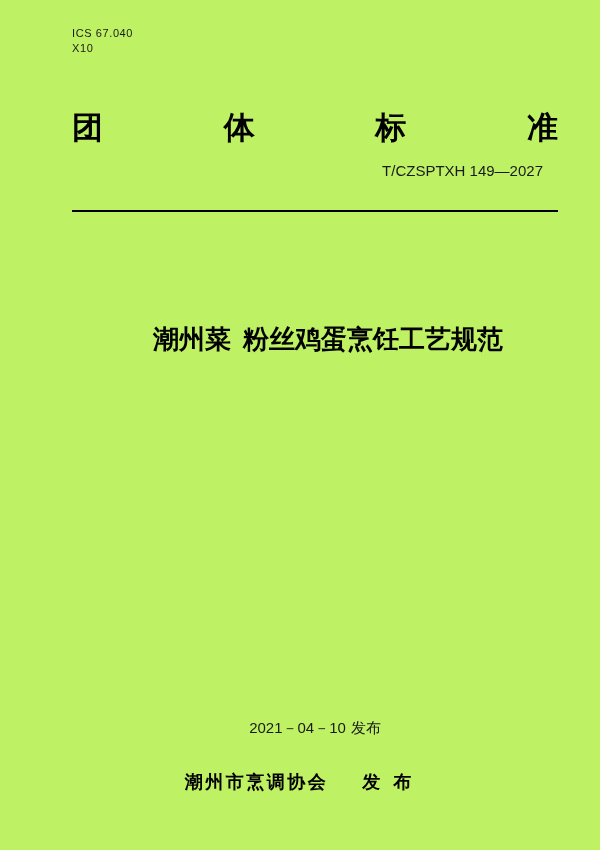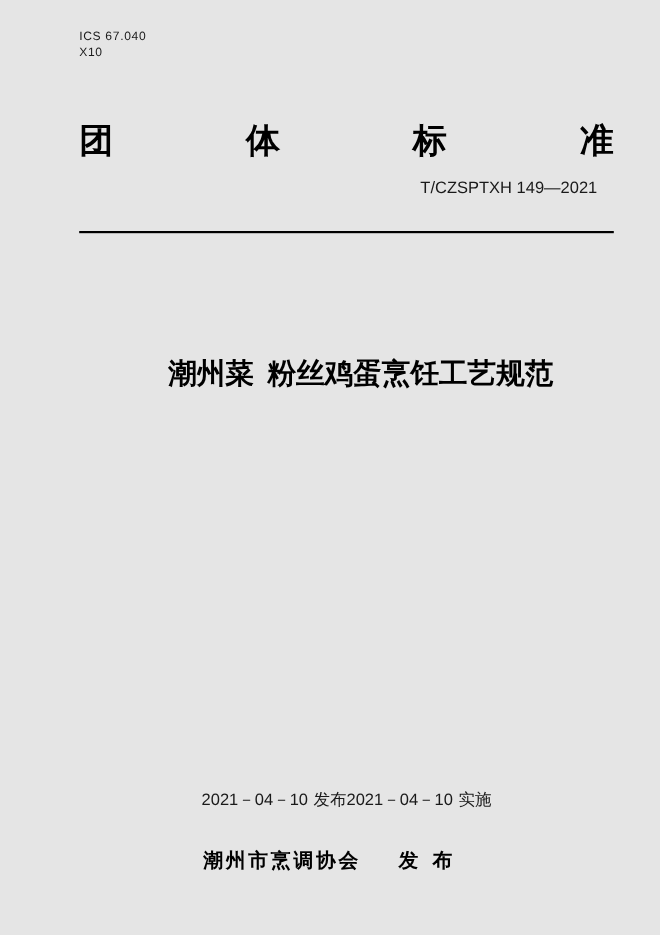--- a/index.html
+++ b/index.html
@@ -11,21 +11,21 @@
     height: 850px;
     background: #ffffff;
     position: relative;
     overflow: hidden;
     font-family: "Liberation Sans", "DejaVu Sans", sans-serif;
     color: #111111;
   }
   .page {
     position: absolute;
     inset: 0;
-    background: #e5e5e5;
+    background: #bef264;
   }
   
   .ics-block {
     position: absolute;
     left: 72px;
     top: 26px;
     font-size: 11px;
     line-height: 15px;
     letter-spacing: 0.6px;
     color: #1a1a1a;
@@ -125,32 +125,29 @@
     <div>X10</div>
   </div>
 
   <div class="masthead">
     <span>团</span>
     <span>体</span>
     <span>标</span>
     <span>准</span>
   </div>
 
-  <div class="std-number">T/CZSPTXH 149—2021</div>
+  <div class="std-number">T/CZSPTXH 149—2027</div>
 
   <div class="head-rule"></div>
 
   <div class="doc-title">潮州菜 粉丝鸡蛋烹饪工艺规范</div>
 
   <div class="dates-row">
     <div>
       <span>2021－04－10</span><span class="date-label">发布</span>
-    </div>
-    <div>
-      <span>2021－04－10</span><span class="date-label">实施</span>
     </div>
   </div>
 
   <div class="publisher-row">
     <span class="org">潮州市烹调协会</span>
     <span class="action">发 布</span>
   </div>
 
 </div>
 

